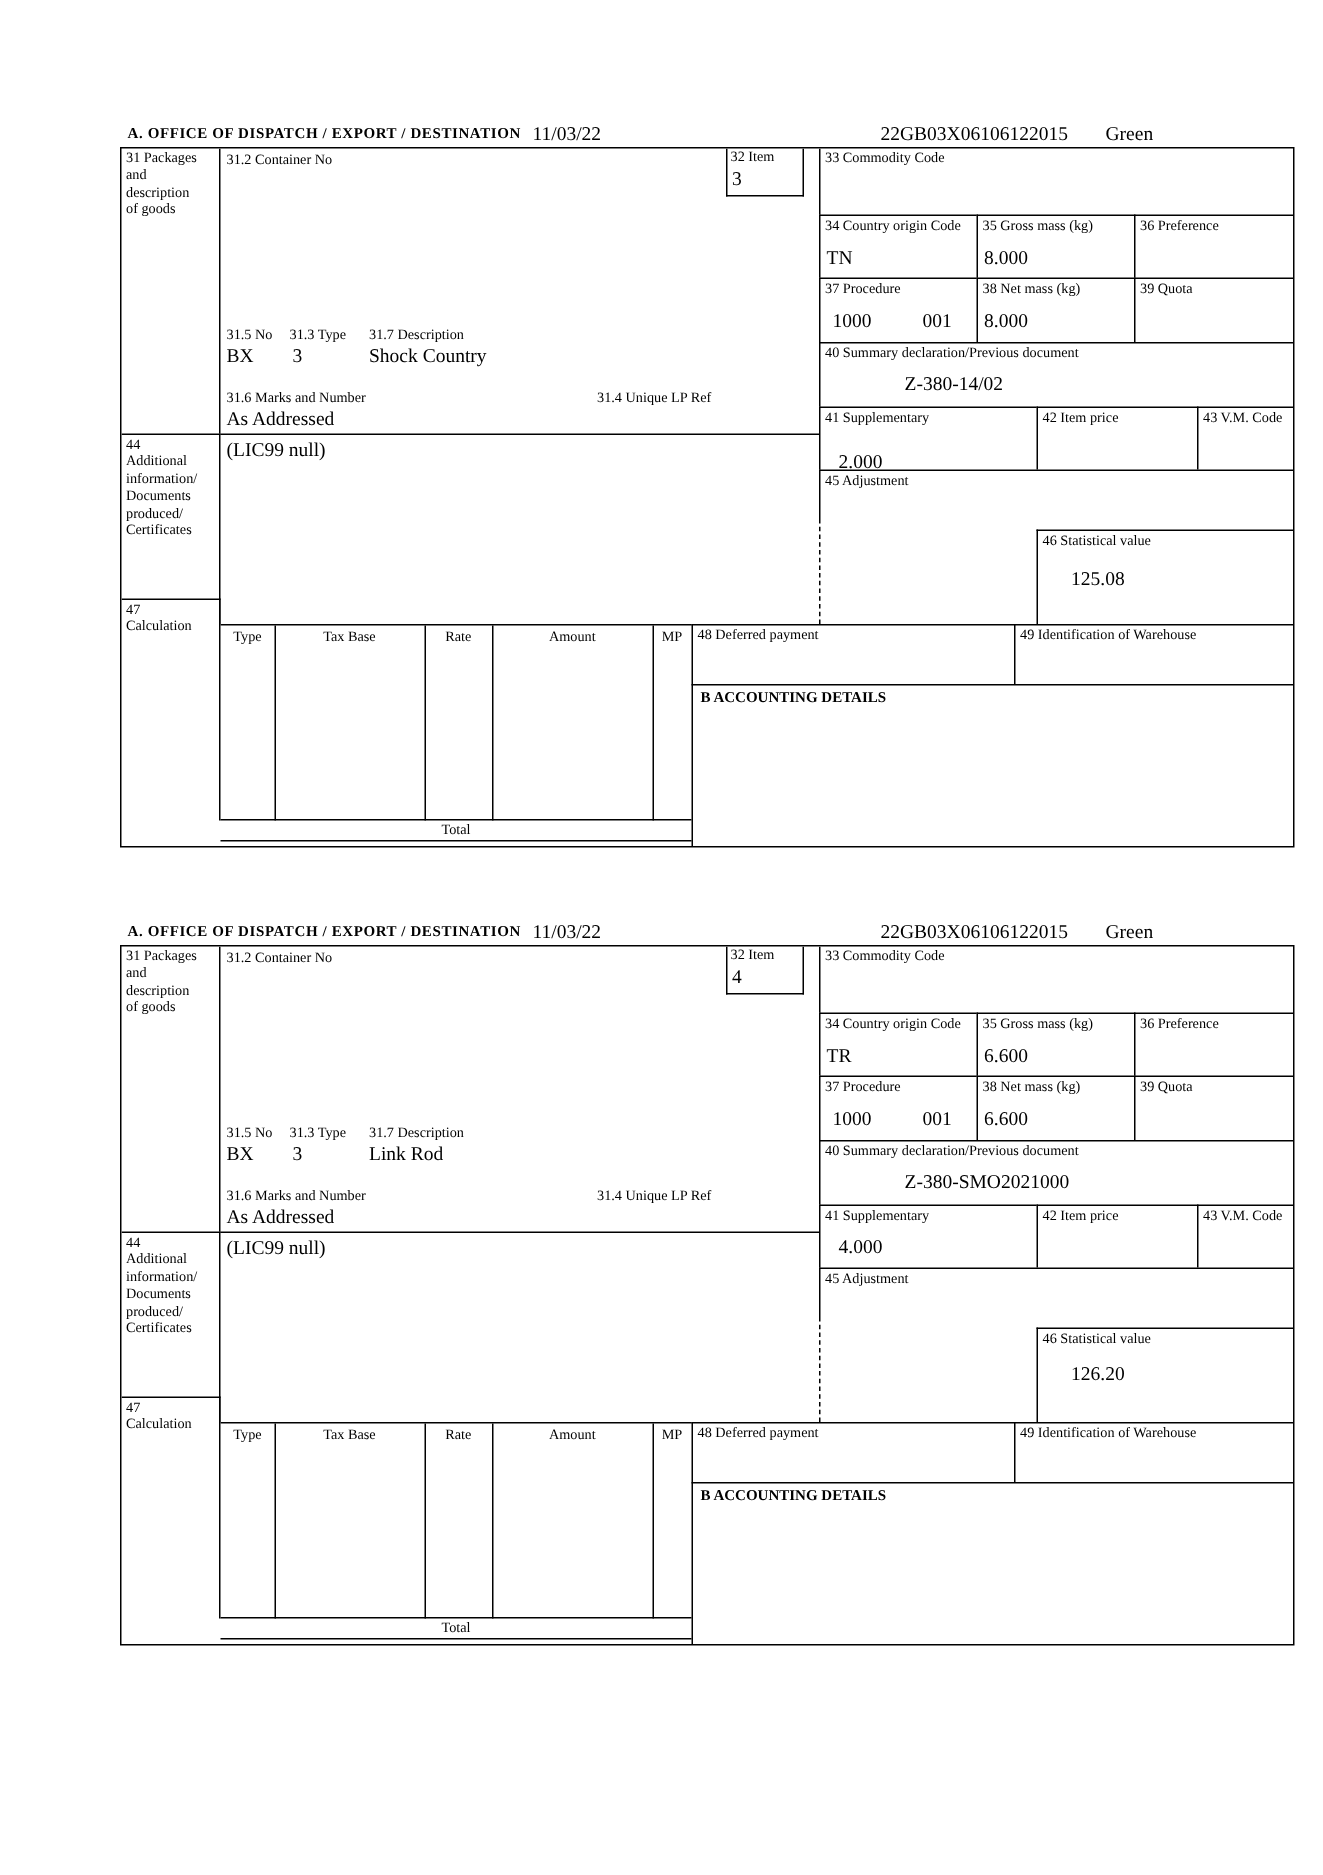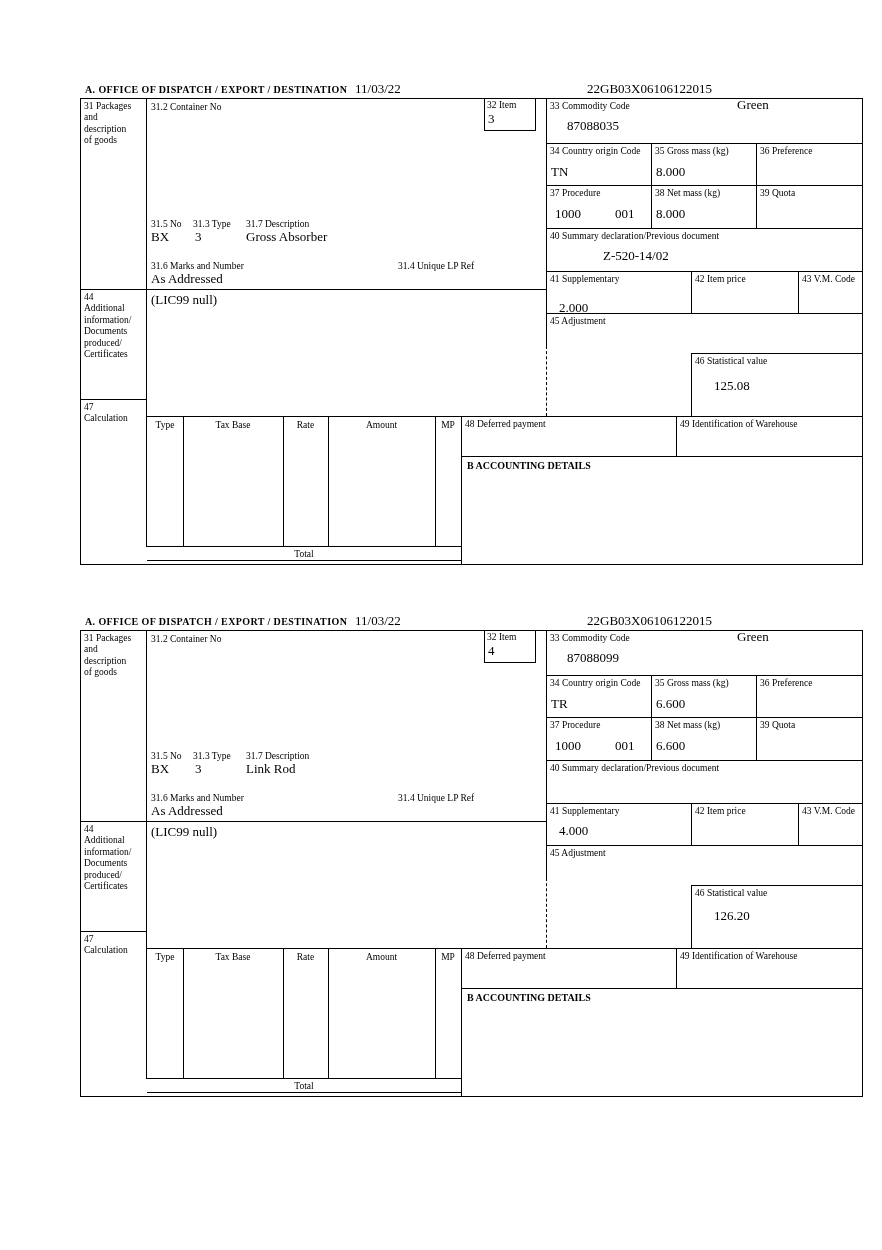--- a/index.html
+++ b/index.html
@@ -6,21 +6,21 @@
   html,body{width:882px;height:1250px;background:#ffffff}
   body{position:relative;font-family:"Liberation Serif",serif;color:#000;-webkit-font-smoothing:antialiased}
   .section{position:absolute;left:80px;width:858px}
   .sec1{top:78px}
   .sec2{top:610px}
   .hdr{position:relative;height:20px}
   .hdr span{position:absolute;white-space:nowrap}
   .hdr-office{left:5px;top:6px;font-weight:bold;font-size:10px;letter-spacing:.4px}
   .hdr-date{left:275px;top:3px;font-size:13px}
   .hdr-ref{left:507px;top:3px;font-size:13px}
-  .hdr-route{left:657px;top:19px;font-size:13px}
+  .hdr-route{left:657px;top:3px;font-size:13px}
   .form{position:relative;width:783px;height:467px;border:1px solid #000;overflow:hidden}
   .abs{position:absolute}
   .lbl{font-size:9.5px;line-height:1.2}
   .val{font-size:13px;line-height:1.1;white-space:nowrap}
   .pad{padding:2px 3px}
   .bl{border-left:1px solid #000}
   .bt{border-top:1px solid #000}
   .bb{border-bottom:1px solid #000}
   .br{border-right:1px solid #000}
   
@@ -107,31 +107,30 @@
     <span class="abs lbl contlbl">31.2 Container No</span>
     <div class="abs bl br bb item32">
       <div class="lbl" style="padding:1px 2px">32 Item</div>
       <div class="val" style="padding-left:3px">3</div>
     </div>
     <span class="abs lbl l315">31.5 No</span>
     <span class="abs lbl l313">31.3 Type</span>
     <span class="abs lbl l317">31.7 Description</span>
     <span class="abs val v315">BX</span>
     <span class="abs val v313">3</span>
-    <span class="abs val v317">Gross Absorber</span>
+    <span class="abs val v317">Shock Country</span>
     <span class="abs lbl l316">31.6 Marks and Number</span>
     <span class="abs lbl l314">31.4 Unique LP Ref</span>
     <span class="abs val v316">As Addressed</span>
     <div class="abs bt mid44">
       <div class="val" style="padding:3px 4px">(LIC99 null)</div>
     </div>
 
     <div class="abs bl b33">
       <div class="lbl pad">33 Commodity Code</div>
-      <div class="val" style="padding-left:20px;margin-top:5px">87088035</div>
 
     </div>
     <div class="abs bl bt b34">
       <div class="lbl pad">34 Country origin Code</div>
       <div class="val" style="padding-left:4px;margin-top:6px">TN</div>
     </div>
     <div class="abs bl bt b35">
       <div class="lbl pad">35 Gross mass (kg)</div>
       <div class="val" style="padding-left:4px;margin-top:6px">8.000</div>
     </div>
@@ -146,21 +145,21 @@
     </div>
     <div class="abs bl bt b38">
       <div class="lbl pad">38 Net mass (kg)</div>
       <div class="val" style="padding-left:4px;margin-top:6px">8.000</div>
     </div>
     <div class="abs bl bt b39">
       <div class="lbl pad">39 Quota</div>
     </div>
     <div class="abs bl bt b40">
       <div class="lbl pad">40 Summary declaration/Previous document</div>
-      <div class="val" style="padding-left:56px;margin-top:5px">Z-520-14/02</div>
+      <div class="val" style="padding-left:56px;margin-top:5px">Z-380-14/02</div>
     </div>
     <div class="abs bl bt b41">
       <div class="lbl pad">41 Supplementary</div>
       <div class="val" style="padding-left:12px;margin-top:14px">2.000</div>
     </div>
     <div class="abs bl bt b42">
       <div class="lbl pad">42 Item price</div>
     </div>
     <div class="abs bl bt b43">
       <div class="lbl pad">43 V.M. Code</div>
@@ -239,21 +238,20 @@
     <span class="abs val v317">Link Rod</span>
     <span class="abs lbl l316">31.6 Marks and Number</span>
     <span class="abs lbl l314">31.4 Unique LP Ref</span>
     <span class="abs val v316">As Addressed</span>
     <div class="abs bt mid44">
       <div class="val" style="padding:3px 4px">(LIC99 null)</div>
     </div>
 
     <div class="abs bl b33">
       <div class="lbl pad">33 Commodity Code</div>
-      <div class="val" style="padding-left:20px;margin-top:5px">87088099</div>
 
     </div>
     <div class="abs bl bt b34">
       <div class="lbl pad">34 Country origin Code</div>
       <div class="val" style="padding-left:4px;margin-top:6px">TR</div>
     </div>
     <div class="abs bl bt b35">
       <div class="lbl pad">35 Gross mass (kg)</div>
       <div class="val" style="padding-left:4px;margin-top:6px">6.600</div>
     </div>
@@ -268,20 +266,21 @@
     </div>
     <div class="abs bl bt b38">
       <div class="lbl pad">38 Net mass (kg)</div>
       <div class="val" style="padding-left:4px;margin-top:6px">6.600</div>
     </div>
     <div class="abs bl bt b39">
       <div class="lbl pad">39 Quota</div>
     </div>
     <div class="abs bl bt b40">
       <div class="lbl pad">40 Summary declaration/Previous document</div>
+      <div class="val" style="padding-left:56px;margin-top:5px">Z-380-SMO2021000</div>
     </div>
     <div class="abs bl bt b41">
       <div class="lbl pad">41 Supplementary</div>
       <div class="val" style="padding-left:12px;margin-top:5px">4.000</div>
     </div>
     <div class="abs bl bt b42">
       <div class="lbl pad">42 Item price</div>
     </div>
     <div class="abs bl bt b43">
       <div class="lbl pad">43 V.M. Code</div>

